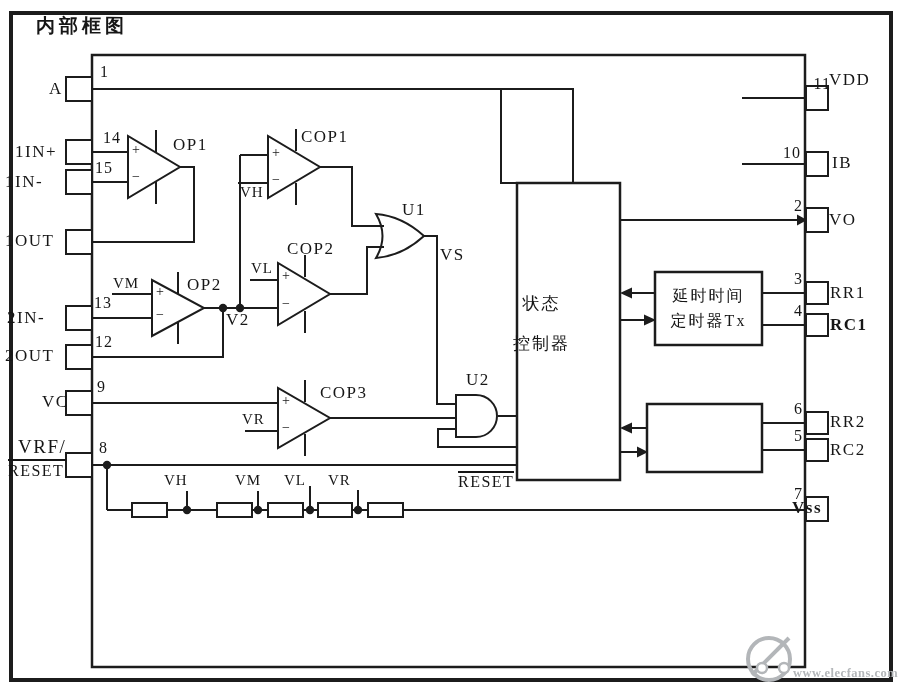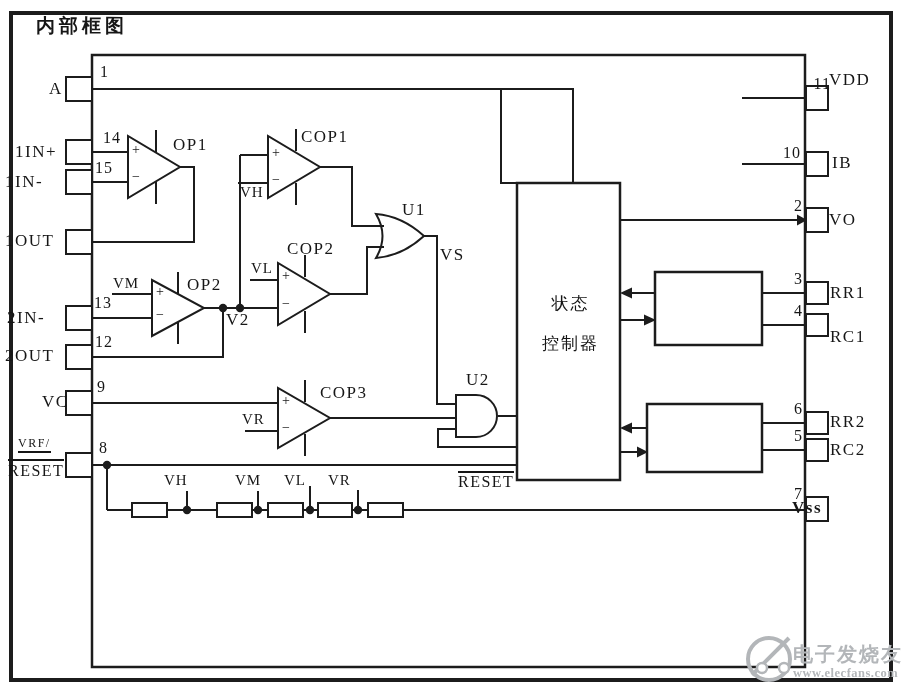--- a/index.html
+++ b/index.html
@@ -10,21 +10,21 @@
   .num{position:absolute;font-size:16px;letter-spacing:1px;white-space:nowrap;line-height:1.05;}
   .numr{position:absolute;font-size:16px;letter-spacing:1px;width:25px;text-align:right;line-height:1.05;}
   .comp{position:absolute;font-size:17px;letter-spacing:1.5px;white-space:nowrap;line-height:1.05;}
   .ref{position:absolute;font-size:15px;letter-spacing:1px;white-space:nowrap;line-height:1.05;}
   .mark{position:absolute;font-size:14px;line-height:1;}
   .ovl{border-top:2px solid #161616;padding-top:1px;}
   .unl{border-bottom:2px solid #161616;padding-bottom:1px;}
   .title{position:absolute;left:36px;top:13px;font-size:19px;font-weight:bold;letter-spacing:4px;}
   .block{position:absolute;display:flex;flex-direction:column;align-items:center;justify-content:center;
          text-align:center;letter-spacing:2px;line-height:1.55;}
-  .blk-ctrl{left:519px;top:183px;width:103px;height:282px;font-size:17px;gap:13px;}
+  .blk-ctrl{left:490px;top:183px;width:103px;height:282px;font-size:17px;gap:13px;}
   .blk-t1{left:655px;top:272px;width:107px;height:73px;font-size:16px;}
   .blk-t2{left:647px;top:404px;width:115px;height:68px;font-size:16px;}
   .wm{color:#b3b6b9;position:absolute;font-weight:bold;}
   .wm-brand{left:793px;top:641px;font-size:20px;letter-spacing:2px;}
   .wm-url{left:793px;top:666px;font-size:12.5px;letter-spacing:0.5px;}
 </style>
 </head>
 <body>
 
 <div id="canvas">
@@ -185,21 +185,21 @@
 
   <div class="title">内部框图</div>
 
   <div class="lbl" style="left:49px;top:80px;">A</div>
   <div class="lbl" style="left:15px;top:143px;">1IN+</div>
   <div class="lbl" style="left:5px;top:173px;">1IN-</div>
   <div class="lbl" style="left:5px;top:232px;">1OUT</div>
   <div class="lbl" style="left:7px;top:309px;">2IN-</div>
   <div class="lbl" style="left:5px;top:347px;">2OUT</div>
   <div class="lbl" style="left:42px;top:393px;">VC</div>
-  <div class="lbl unl" style="left:18px;top:437px;font-size:12px;">VRF/</div>
+  <div class="lbl unl" style="left:18px;top:437px;font-size:19px;">VRF/</div>
   <div class="lbl ovl" style="left:8px;top:459px;font-size:16px;">RESET</div>
 
   <div class="num" style="left:100px;top:64px;">1</div>
   <div class="num" style="left:95px;top:130px;padding-left:8px;">14</div>
   <div class="num" style="left:95px;top:160px;">15</div>
   <div class="num" style="left:94px;top:295px;">13</div>
   <div class="num" style="left:95px;top:334px;">12</div>
   <div class="num" style="left:97px;top:379px;">9</div>
   <div class="num" style="left:99px;top:440px;">8</div>
 
@@ -209,21 +209,21 @@
   <div class="numr" style="left:778px;top:271px;">3</div>
   <div class="numr" style="left:778px;top:303px;">4</div>
   <div class="numr" style="left:778px;top:401px;">6</div>
   <div class="numr" style="left:778px;top:428px;">5</div>
   <div class="numr" style="left:778px;top:486px;">7</div>
 
   <div class="lbl" style="left:829px;top:71px;">VDD</div>
   <div class="lbl" style="left:832px;top:154px;">IB</div>
   <div class="lbl" style="left:829px;top:211px;">VO</div>
   <div class="lbl" style="left:830px;top:284px;">RR1</div>
-  <div class="lbl" style="left:830px;top:328px;">RC1</div>
+  <div class="lbl" style="left:830px;top:316px;font-weight:bold;">RC1</div>
   <div class="lbl" style="left:830px;top:413px;">RR2</div>
   <div class="lbl" style="left:830px;top:441px;">RC2</div>
   <div class="lbl" style="left:792px;top:499px;font-weight:bold;">Vss</div>
 
   <div class="comp" style="left:173px;top:136px;">OP1</div>
   <div class="comp" style="left:301px;top:128px;">COP1</div>
   <div class="comp" style="left:187px;top:276px;">OP2</div>
   <div class="comp" style="left:287px;top:240px;">COP2</div>
   <div class="comp" style="left:320px;top:384px;">COP3</div>
   <div class="comp" style="left:402px;top:201px;">U1</div>
@@ -251,17 +251,20 @@
   <div class="mark" style="left:156px;top:308px;">−</div>
   <div class="mark" style="left:282px;top:269px;">+</div>
   <div class="mark" style="left:282px;top:297px;">−</div>
   <div class="mark" style="left:282px;top:394px;">+</div>
   <div class="mark" style="left:282px;top:421px;">−</div>
 
   <div class="block blk-ctrl">
     <span>状态</span>
     <span>控制器</span>
   </div>
-
-  <div class="wm wm-brand">电子发烧友</div>
+  <div class="block blk-t1">
+    <span>延时时间</span>
+    <span>定时器Tx</span>
+  </div>
+
   <div class="wm wm-url">www.elecfans.com</div>
 
 </div>
 
 </body></html>

